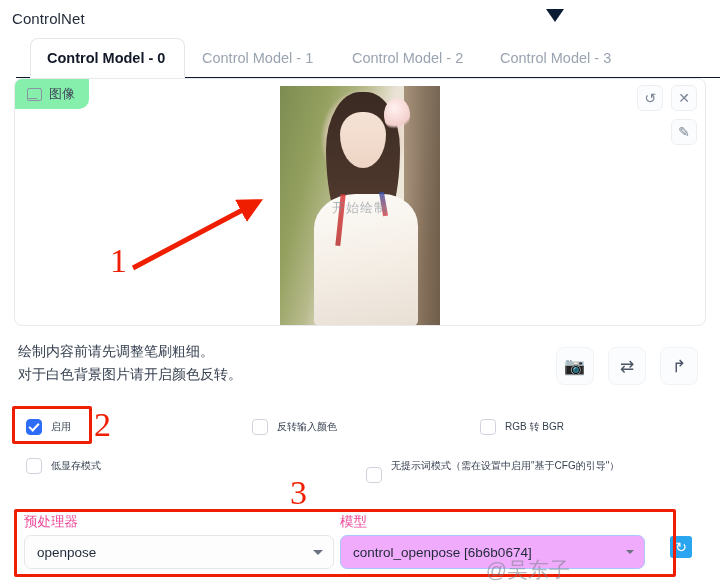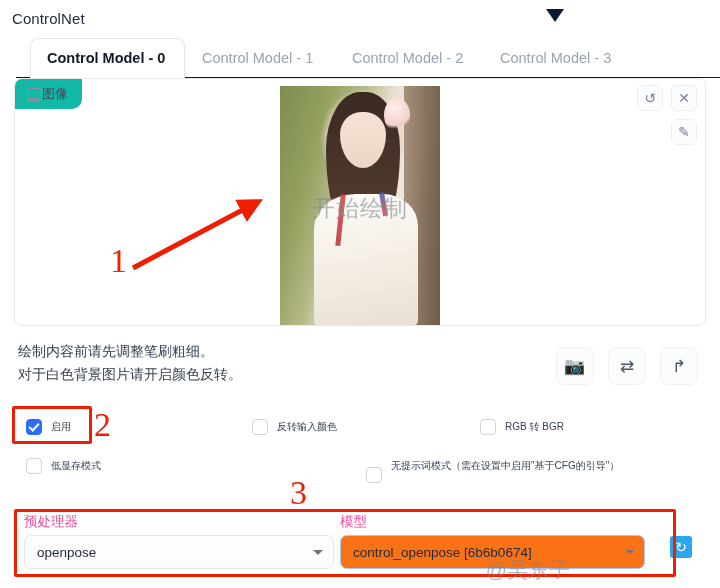--- a/index.html
+++ b/index.html
@@ -71,23 +71,23 @@
     width: 692px; height: 248px;
     border: 1px solid #e7e9ee;
     border-radius: 8px;
     background: #ffffff;
     overflow: hidden;
   }
   .img-tab {
     position: absolute;
     left: 0px; top: 0px;
     height: 30px;
-    display: flex; align-items: center; 
+    display: flex; align-items: center; gap: 7px;
     padding: 0 14px 0 12px;
-    background: #14b8a6;
+    background: #86efac;
     border-bottom-right-radius: 10px;
     font-size: 13px;
     color: #3f4a5a;
     cursor: pointer;
   }
   .pic-icon {
     width: 15px; height: 13px;
     border: 1.4px solid #8a93a3;
     border-radius: 2px;
     position: relative;
@@ -141,21 +141,21 @@
     transform: rotate(6deg); opacity: .85;
   }
   .photo .strap-r {
     position: absolute; left: 101px; top: 106px; width: 5px; height: 24px;
     background: linear-gradient(180deg,#2f52a8,#d93b3b);
     transform: rotate(-10deg); opacity: .8;
   }
   .photo-watermark {
     position: absolute; left: 50%; top: 51%;
     transform: translate(-50%,-50%);
-    font-size: 23px;
+    font-size: 13px;
     color: rgba(130,140,150,.62);
     white-space: nowrap;
     letter-spacing: 1px;
   }
 
   .icon-btn {
     position: absolute;
     width: 26px; height: 26px;
     border: 1px solid #eceef2;
     border-radius: 6px;
@@ -232,21 +232,21 @@
     padding: 0 26px 0 12px;
     font-size: 13.5px;
     color: #1f2937;
     position: relative;
     cursor: pointer;
     white-space: nowrap;
     overflow: hidden;
   }
   .select.focused {
     border-color: #a8c7fa;
-    background: #f97316;
+    background: #f0abfc;
   }
   .caret {
     position: absolute;
     right: 10px; top: 50%;
     margin-top: -2px;
     width: 0; height: 0;
     border-left: 5px solid transparent;
     border-right: 5px solid transparent;
     border-top: 5px solid #6b7280;
   }

